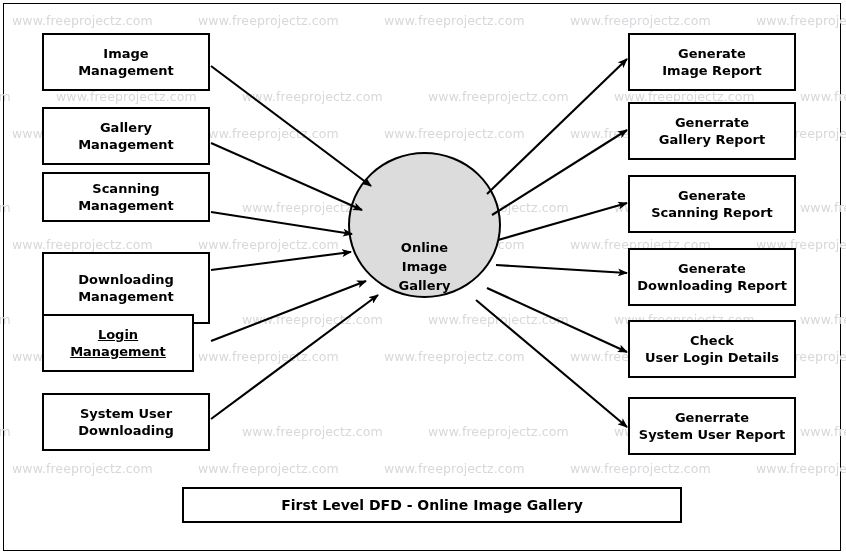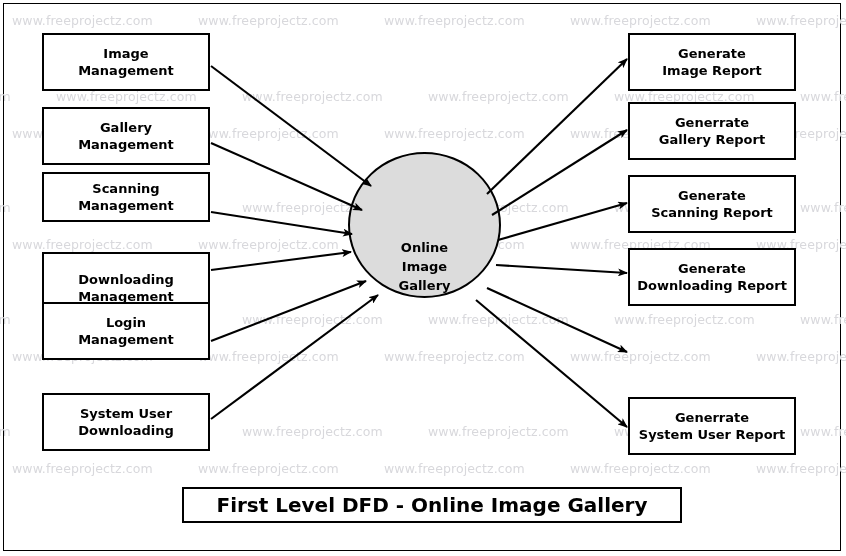--- a/index.html
+++ b/index.html
@@ -104,21 +104,21 @@
     height: 36px;
     box-sizing: border-box;
     background: transparent;
     border: 2.5px solid #000000;
     display: flex;
     align-items: center;
     justify-content: center;
     z-index: 4;
   }
   #title-box .label {
-    font-size: 20px;
+    font-size: 14px;
     font-weight: bold;
     color: #000000;
     white-space: nowrap;
   }
 </style>
 </head>
 <body>
 
 <div id="canvas">
 
@@ -215,21 +215,21 @@
 Management</div>
   </div>
   <div class="entity-box" style="left:42px; top:172px; width:168px; height:50px;text-align:center;">
     <div class="label">Scanning
 Management</div>
   </div>
   <div class="entity-box" style="left:42px; top:252px; width:168px; height:72px;">
     <div class="label">Downloading
 Management</div>
   </div>
-  <div class="entity-box" style="left:42px; top:302px; width:168px; height:58px;">
+  <div class="entity-box" style="left:42px; top:314px; width:152px; height:58px;text-decoration:underline;">
     <div class="label">Login
 Management</div>
   </div>
   <div class="entity-box" style="left:42px; top:393px; width:168px; height:58px;">
     <div class="label">System User
 Downloading</div>
   </div>
 
   <div class="entity-box" style="left:628px; top:33px; width:168px; height:58px;">
     <div class="label">Generate
@@ -240,20 +240,24 @@
 Gallery Report</div>
   </div>
   <div class="entity-box" style="left:628px; top:175px; width:168px; height:58px;">
     <div class="label">Generate
 Scanning Report</div>
   </div>
   <div class="entity-box" style="left:628px; top:248px; width:168px; height:58px;">
     <div class="label">Generate
 Downloading Report</div>
   </div>
+  <div class="entity-box" style="left:628px; top:320px; width:168px; height:58px;">
+    <div class="label">Check
+User Login Details</div>
+  </div>
   <div class="entity-box" style="left:628px; top:397px; width:168px; height:58px;">
     <div class="label">Generrate
 System User Report</div>
   </div>
 
   <div id="title-box">
     <div class="label">First Level DFD - Online Image Gallery</div>
   </div>
 
 </div>

